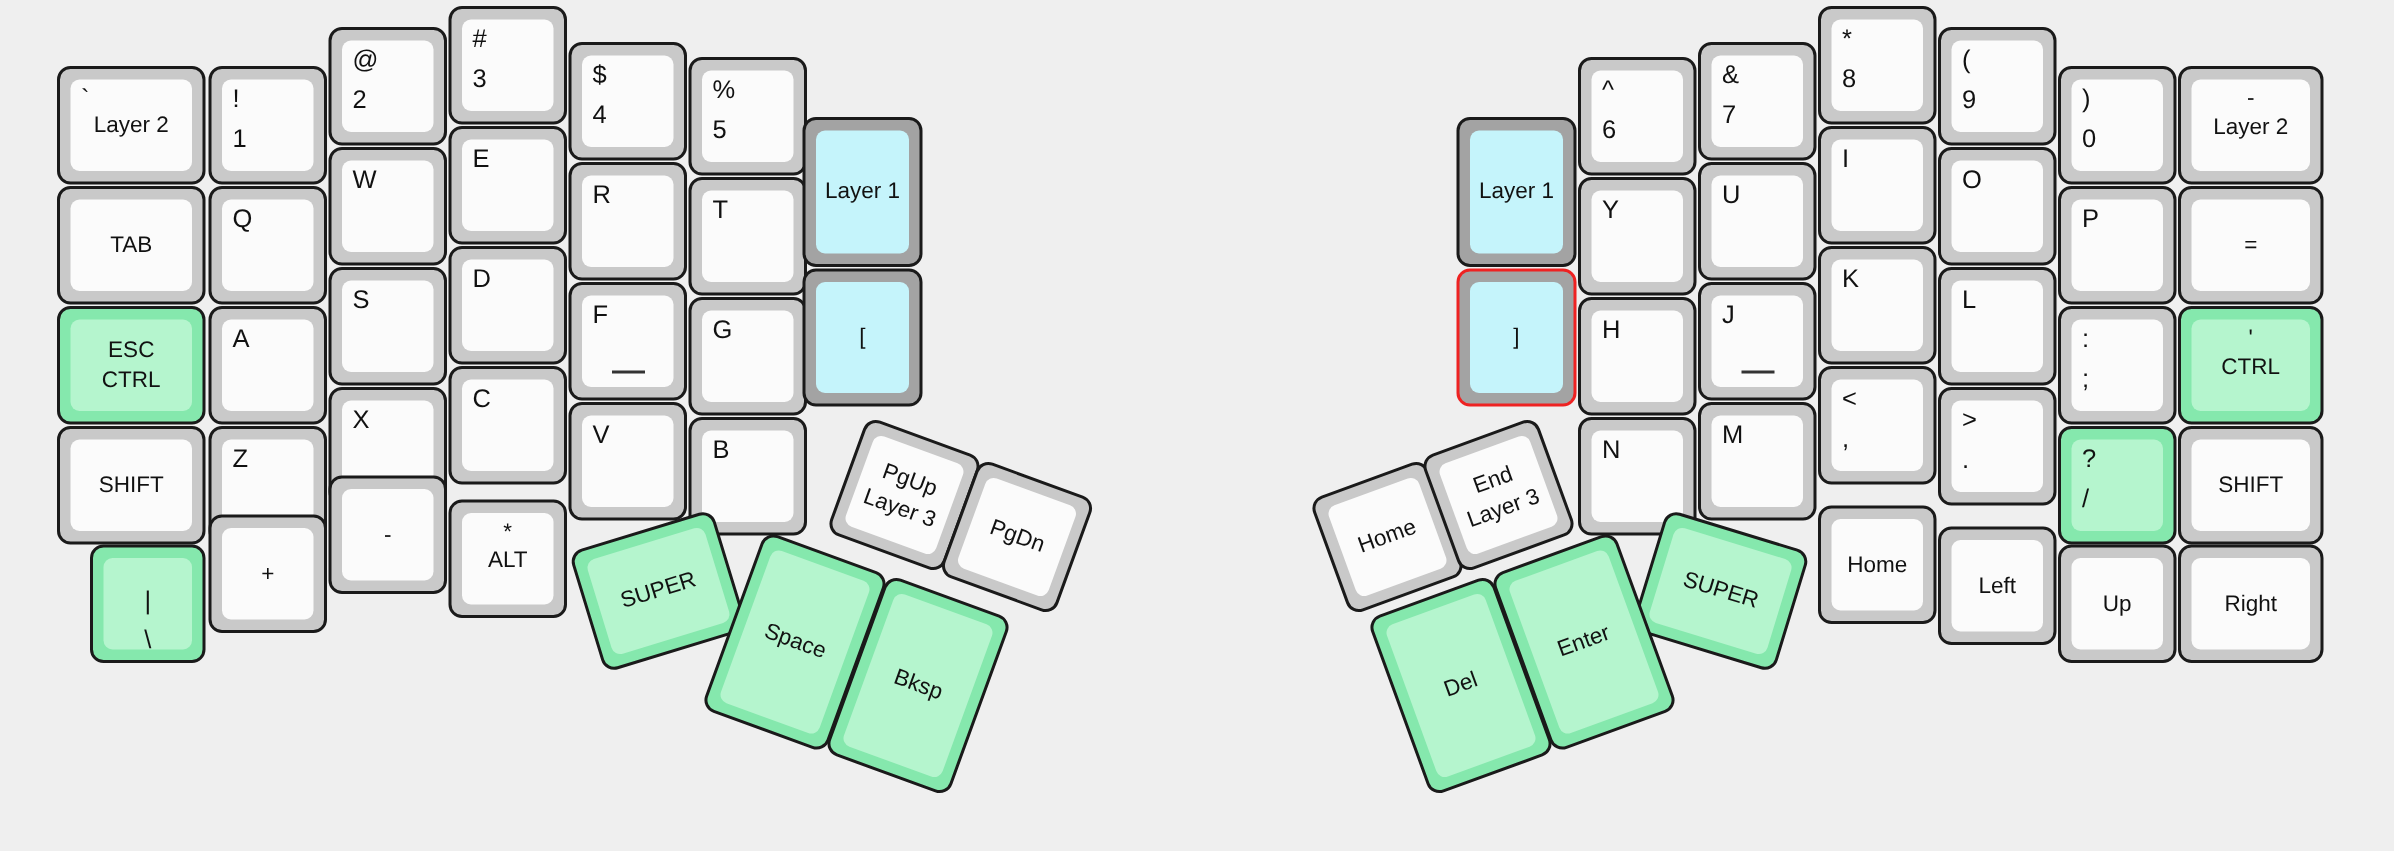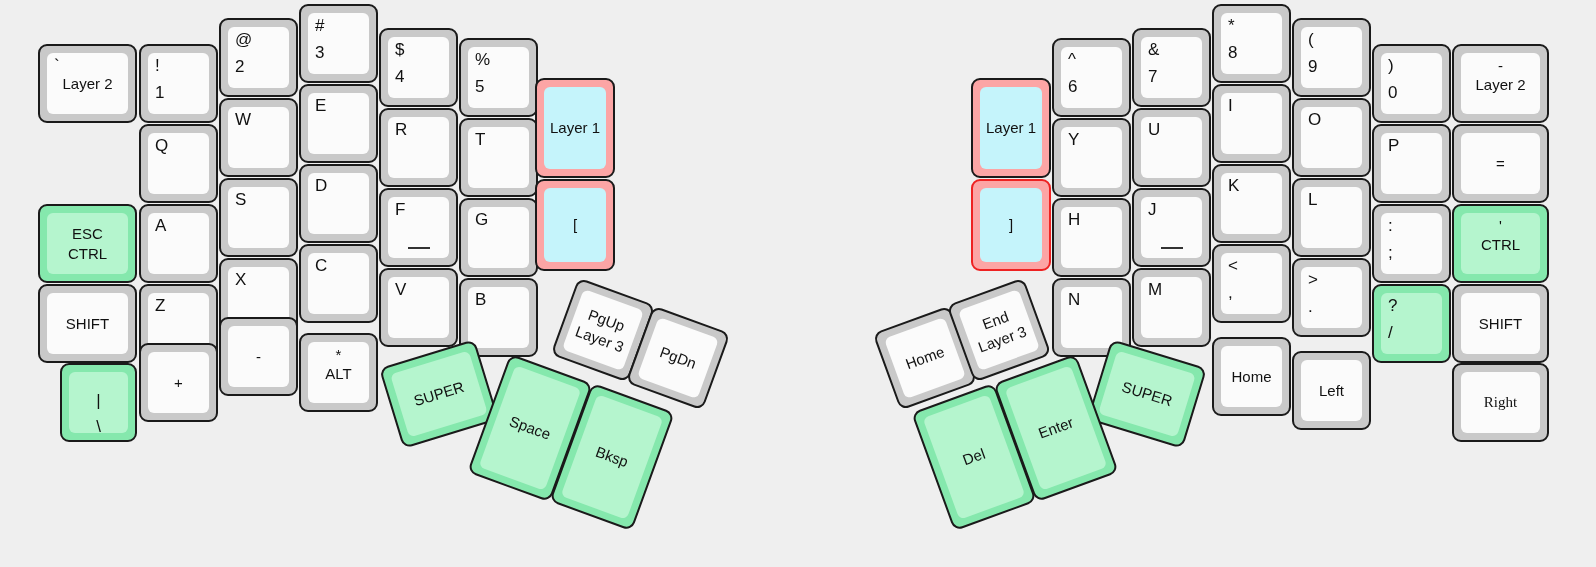--- a/index.html
+++ b/index.html
@@ -25,21 +25,21 @@
     box-sizing:border-box;
     width:100%;height:100%;
     background:#fbfbfb;
     border-radius:6px;
     position:relative;
     overflow:hidden;
   }
   
   .key.green{background:#85e8ad;}
   .key.green .cap{background:#b5f5ce;}
-  .key.blue{background:#fca5a5;}
+  .key.blue{background:#a3a3a3;}
   .key.blue .cap{background:#c5f4fb;}
   .key.sel{border-color:#ee2222;}
 
   
   .lg{
     position:absolute;
     color:#111;
     line-height:1.05;
     white-space:pre;
   }
@@ -81,20 +81,25 @@
 </head>
 <body>
 
 <div id="board">
     <div class="key" style="left: 38px; top: 44px; width: 99px; height: 79px;">
       <div class="cap">
         <div class="lg tl">`</div>
         <div class="lg c">Layer 2</div>
       </div>
     </div>
+    <div class="key" style="left: 38px; top: 124px; width: 99px; height: 79px;">
+      <div class="cap">
+        <div class="lg c">TAB</div>
+      </div>
+    </div>
     <div class="key green" style="left: 38px; top: 204px; width: 99px; height: 79px;">
       <div class="cap">
         <div class="lg c2">ESC
 CTRL</div>
       </div>
     </div>
     <div class="key" style="left: 38px; top: 284px; width: 99px; height: 79px;">
       <div class="cap">
         <div class="lg c">SHIFT</div>
       </div>
@@ -408,21 +413,26 @@
     <div class="key" style="left: 1212px; top: 337px; width: 79px; height: 79px;">
       <div class="cap">
         <div class="lg c">Home</div>
       </div>
     </div>
     <div class="key" style="left: 1292px; top: 351px; width: 79px; height: 79px;">
       <div class="cap">
         <div class="lg c">Left</div>
       </div>
     </div>
-    <div class="key" style="left: 1452px; top: 363px; width: 97px; height: 79px; font-family: Liberation Serif, serif;">
+    <div class="key" style="left: 1372px; top: 363px; width: 79px; height: 79px;">
+      <div class="cap">
+        <div class="lg c">Up</div>
+      </div>
+    </div>
+    <div class="key" style="left: 1452px; top: 363px; width: 97px; height: 79px;">
       <div class="cap">
         <div class="lg c">Right</div>
       </div>
     </div>
     <div class="key green thumb" style="left: 1097px; top: 352px; width: 100px; height: 84px; transform: rotate(17deg); transform-origin: 50% 50%; z-index: 5;">
       <div class="cap">
         <div class="lg c">SUPER</div>
       </div>
     </div>
     <div class="key thumb" style="left: 884px; top: 317px; width: 82px; height: 82px; transform: rotate(-20deg); transform-origin: 50% 50%; z-index: 4;">

